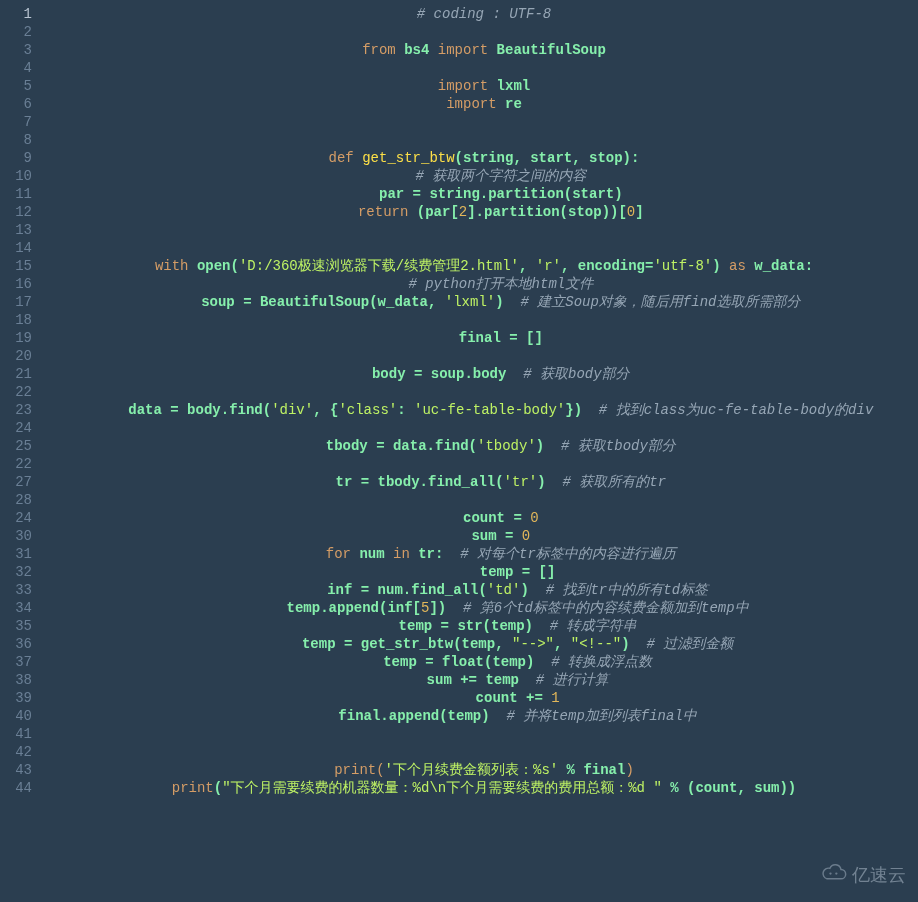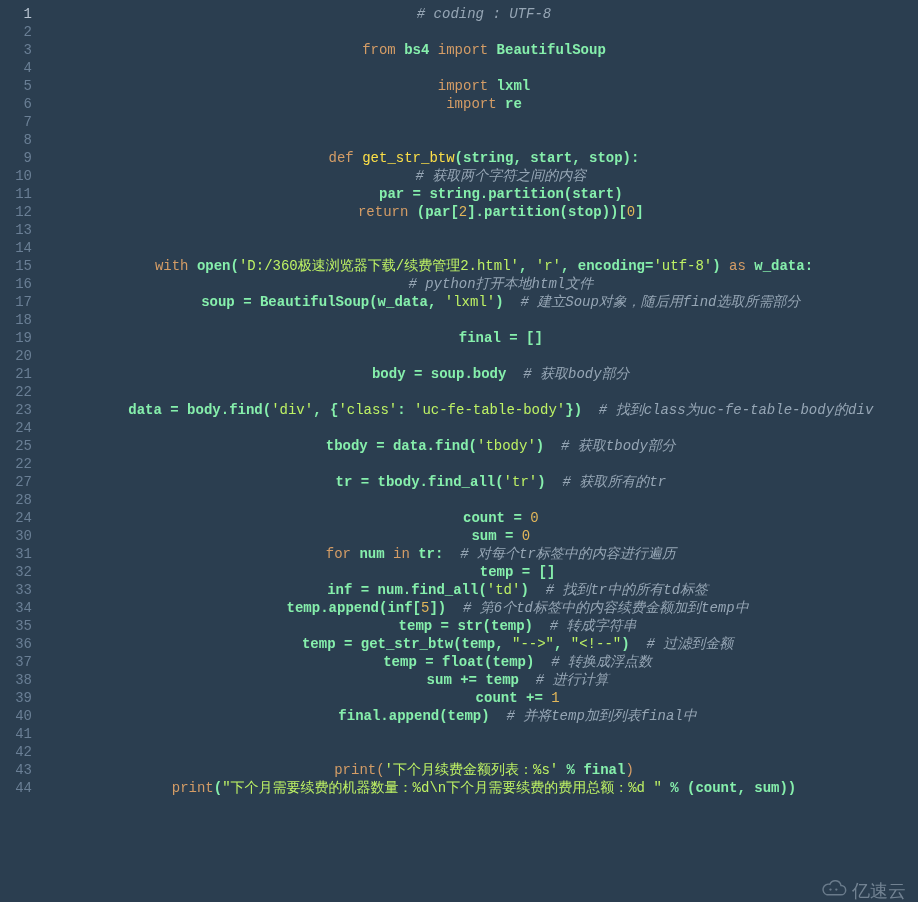--- a/index.html
+++ b/index.html
@@ -49,21 +49,21 @@
     .c { color: #96a6b5; font-style: italic; }
     .k { color: #d59d66; }
     .s { color: #bef264; }
     .n { color: #e2b75a; }
     .fn { color: #fde047; }
     .d { color: #86efac; font-weight: bold; }
     .p { color: #d59d66; }
     .watermark {
       position: absolute;
       right: 12px;
-      bottom: 0;
+      bottom: 16px;
       color: #b8c6d4;
       opacity: 0.5;
       font-size: 18px;
       display: flex;
       align-items: center;
       gap: 4px;
       font-family: sans-serif;
     }
     .watermark svg {
       width: 28px;

